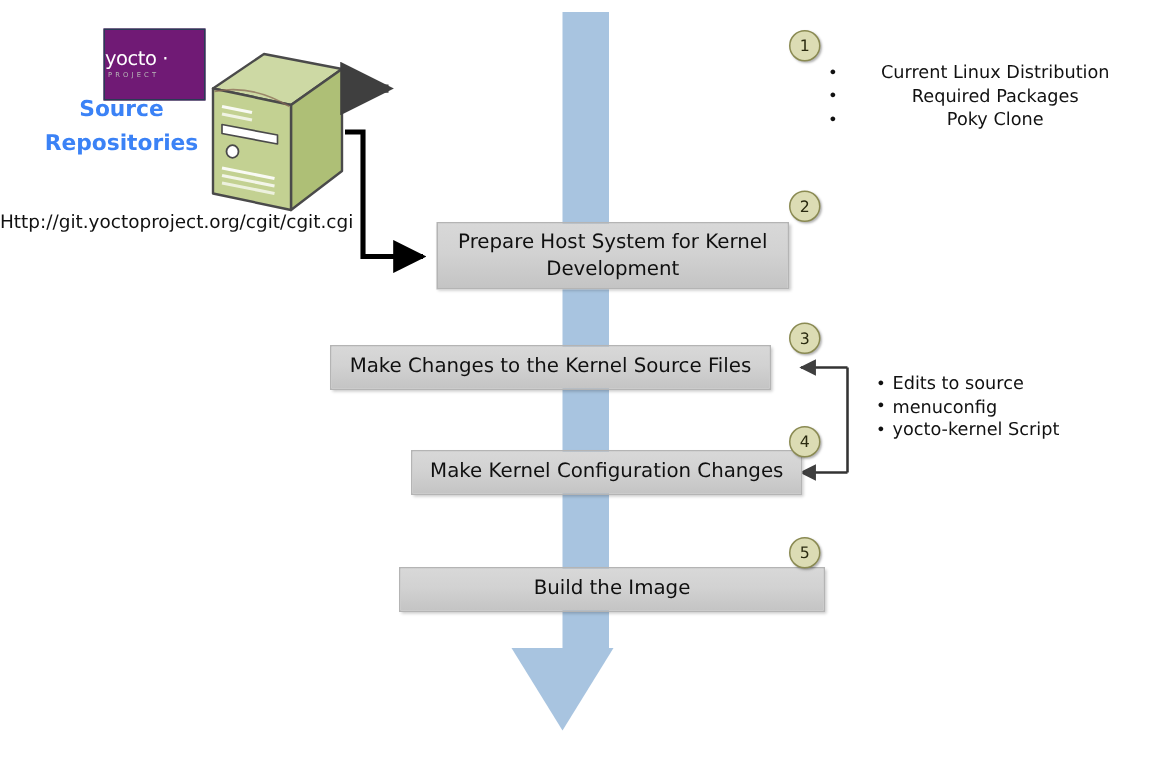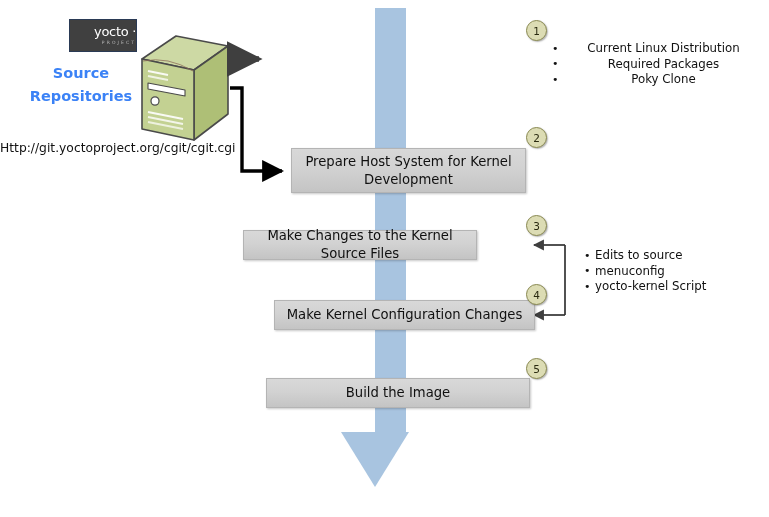--- a/index.html
+++ b/index.html
@@ -19,27 +19,27 @@
     position: absolute;
     left: 0; top: 0;
     width: 769px;
     height: 517px;
   }
   .abs { position: absolute; }
 
   
   #yocto-logo {
     left: 69px; top: 19px;
-    width: 68px; height: 33px;
-    background: #404040;
+    width: 68px; height: 48px;
+    background: #701a75;
     border: 1px solid #2a3a55;
     box-sizing: border-box;
     display: flex;
     flex-direction: column;
-    align-items: flex-end;
+    align-items: flex-start;
     justify-content: center;
   }
   #yocto-logo .y-main {
     color: #ffffff;
     font-size: 13px;
     letter-spacing: -0.3px;
     line-height: 13px;
     font-family: "DejaVu Sans", "Liberation Sans", sans-serif;
   }
   #yocto-logo .y-sub {
@@ -91,23 +91,23 @@
     align-items: center;
     justify-content: center;
     text-align: center;
     font-size: 13.2px;
     color: #101010;
     line-height: 18px;
     box-shadow: 1px 1px 2px rgba(0,0,0,0.22);
   }
   #box-1 { left: 266px; top: 44px;  width: 254px; height: 30px; }
   #box-2 { left: 291px; top: 148px; width: 235px; height: 45px; }
-  #box-3 { left: 243px; top: 230px; width: 234px; height: 30px; }
+  #box-3 { left: 220px; top: 230px; width: 294px; height: 30px; }
   #box-4 { left: 274px; top: 300px; width: 261px; height: 30px; }
-  #box-5 { left: 266px; top: 378px; width: 264px; height: 30px; }
+  #box-5 { left: 266px; top: 378px; width: 284px; height: 30px; }
 
   
   .step-circle {
     width: 21px; height: 21px;
     border-radius: 50%;
     background: #dcdcb4;
     border: 1.4px solid #8a8a52;
     box-sizing: border-box;
     display: flex;
     align-items: center;

